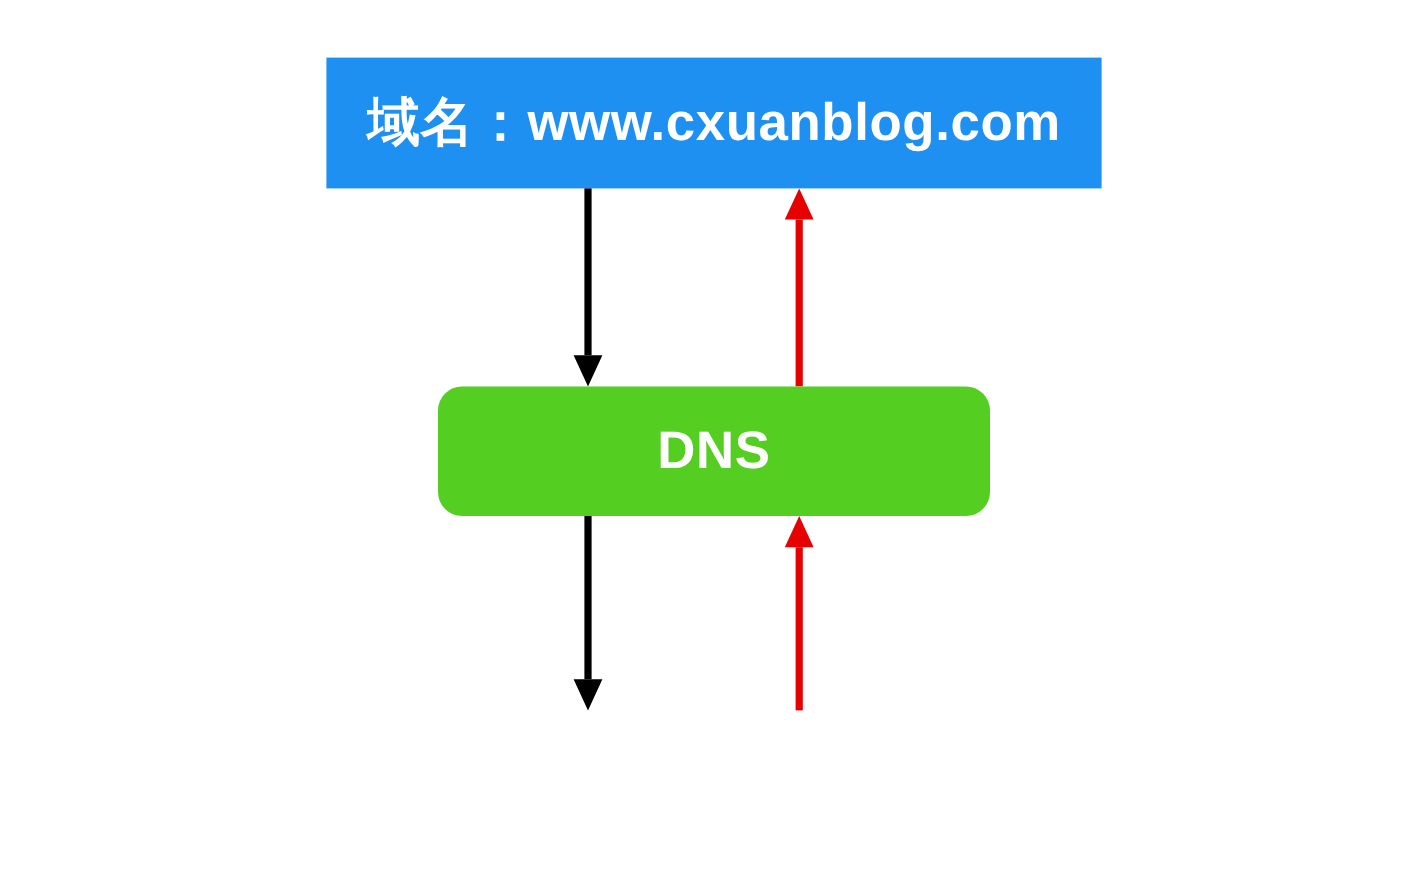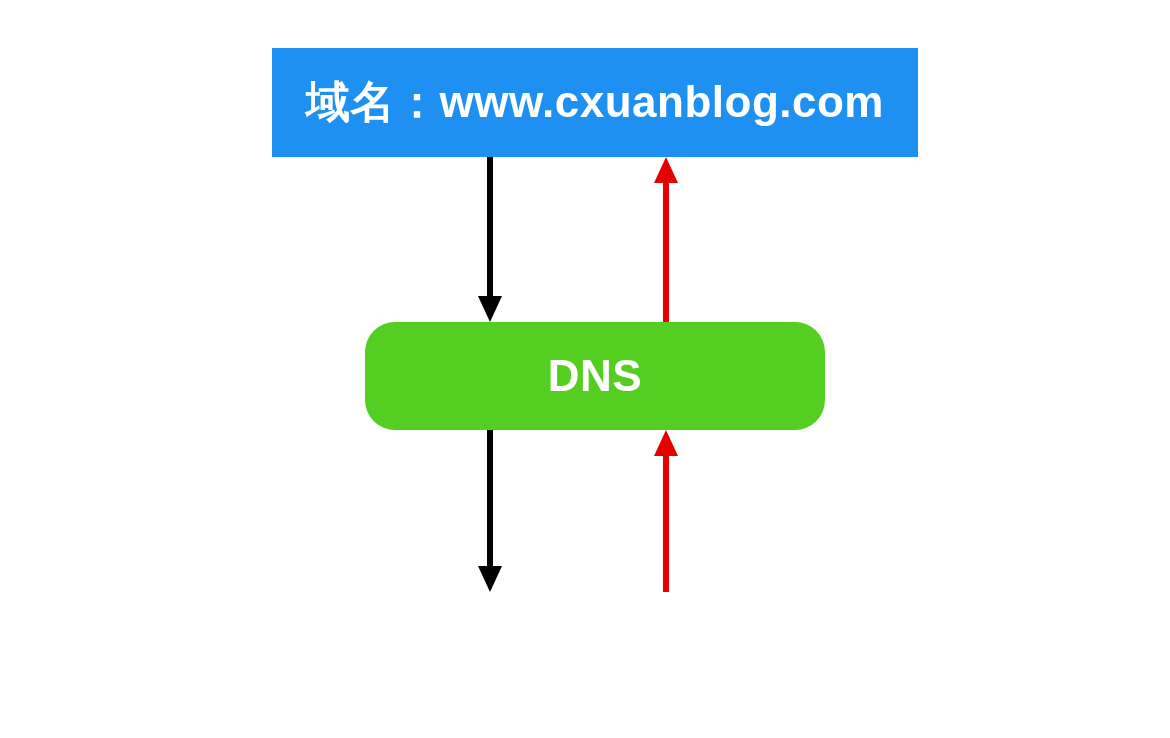--- a/index.html
+++ b/index.html
@@ -29,21 +29,21 @@
   }
   .node-domain {
     left: 272px; top: 48px;
     width: 646px; height: 109px;
     background: var(--domain_bg);
   }
   .node-dns {
     left: 365px; top: 322px;
     width: 460px; height: 108px;
     background: var(--dns_bg);
-    border-radius: 30px;
+    border-radius: 20px;
   }
   .node-ip {
     left: 272px; top: 592px;
     width: 646px; height: 107px;
     background: var(--ip_bg);
   }
   .arrow {
     position: absolute;
     width: 24px;
     display: flex;

